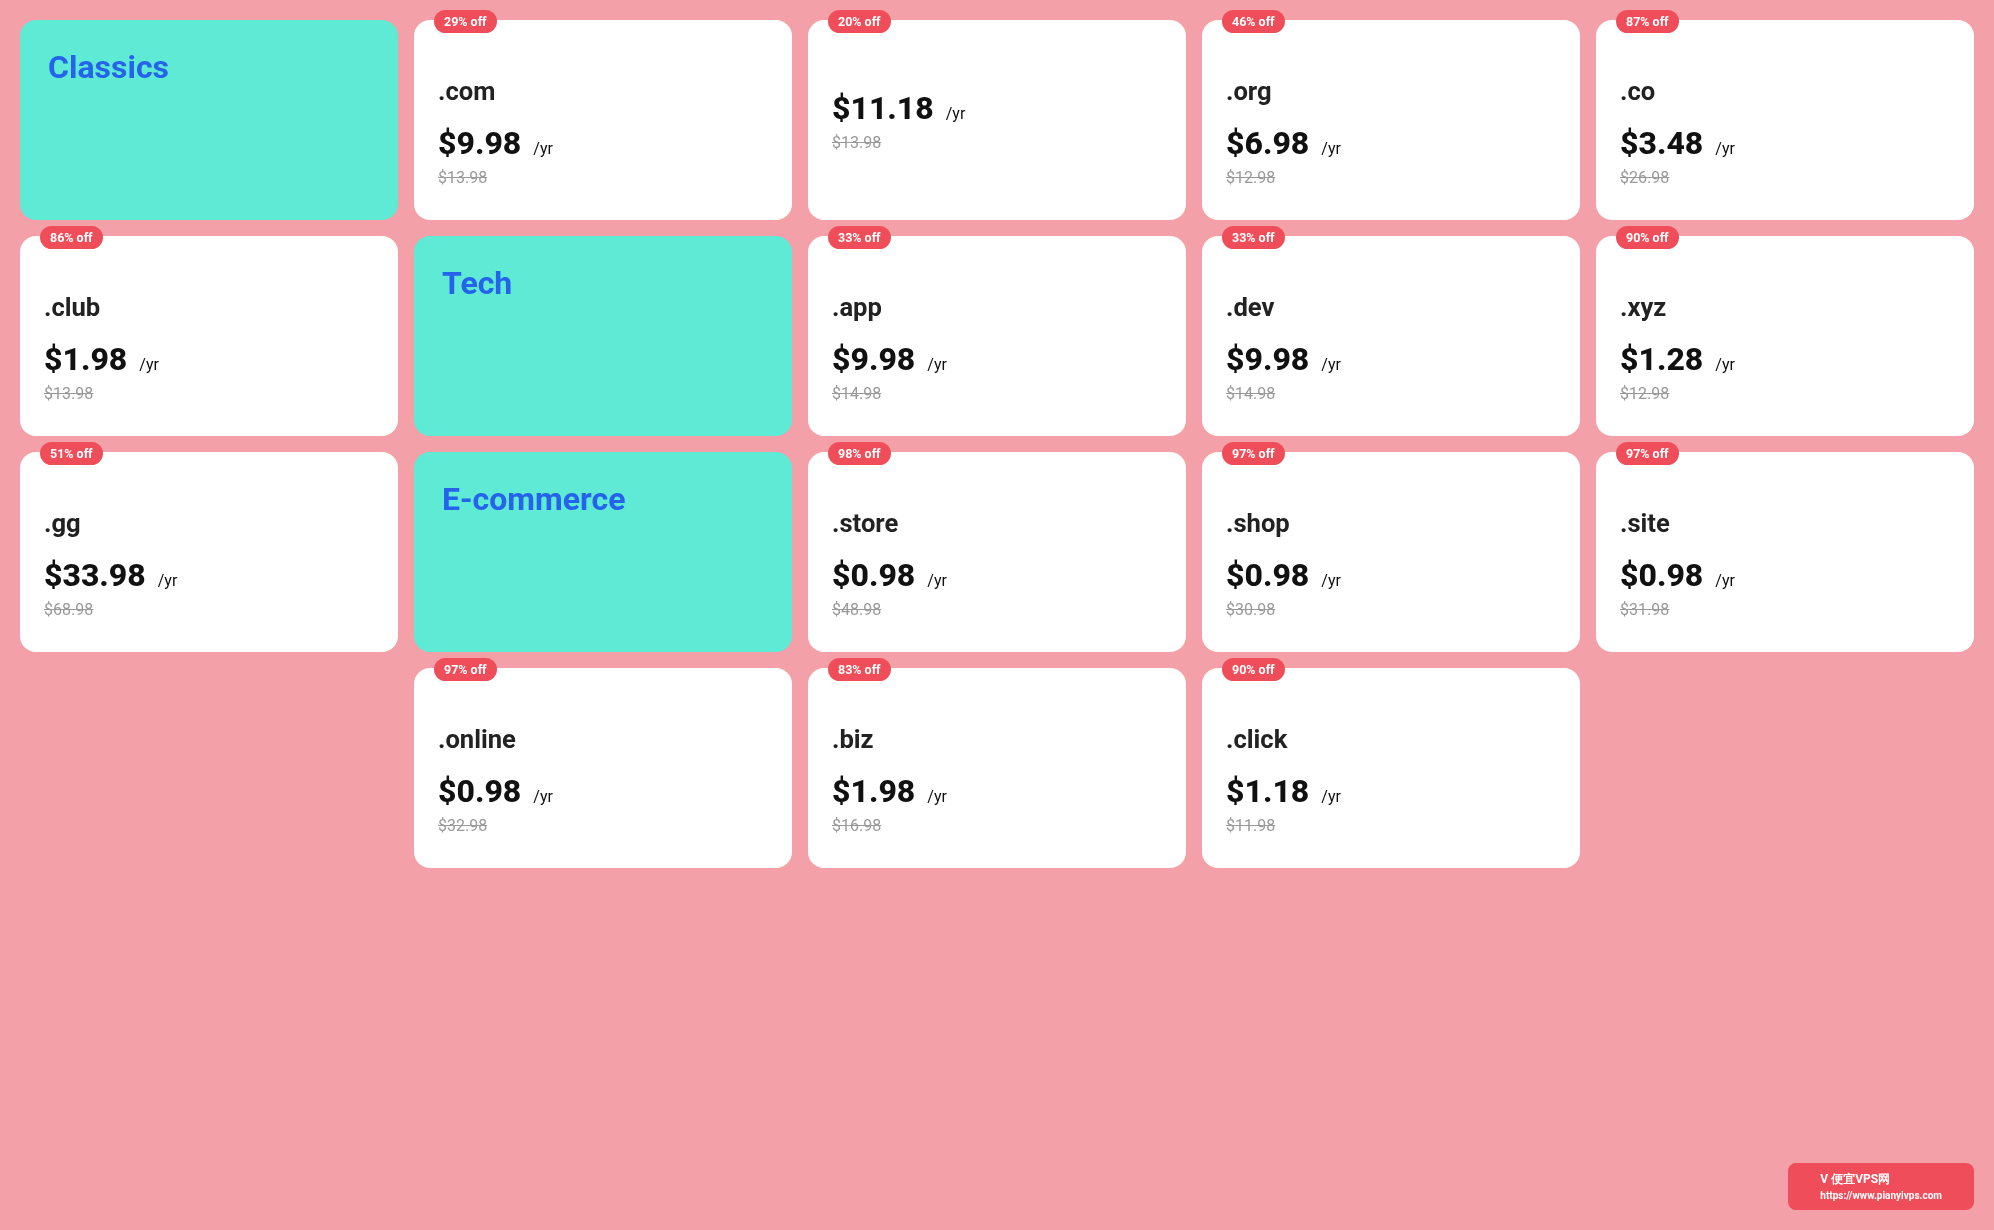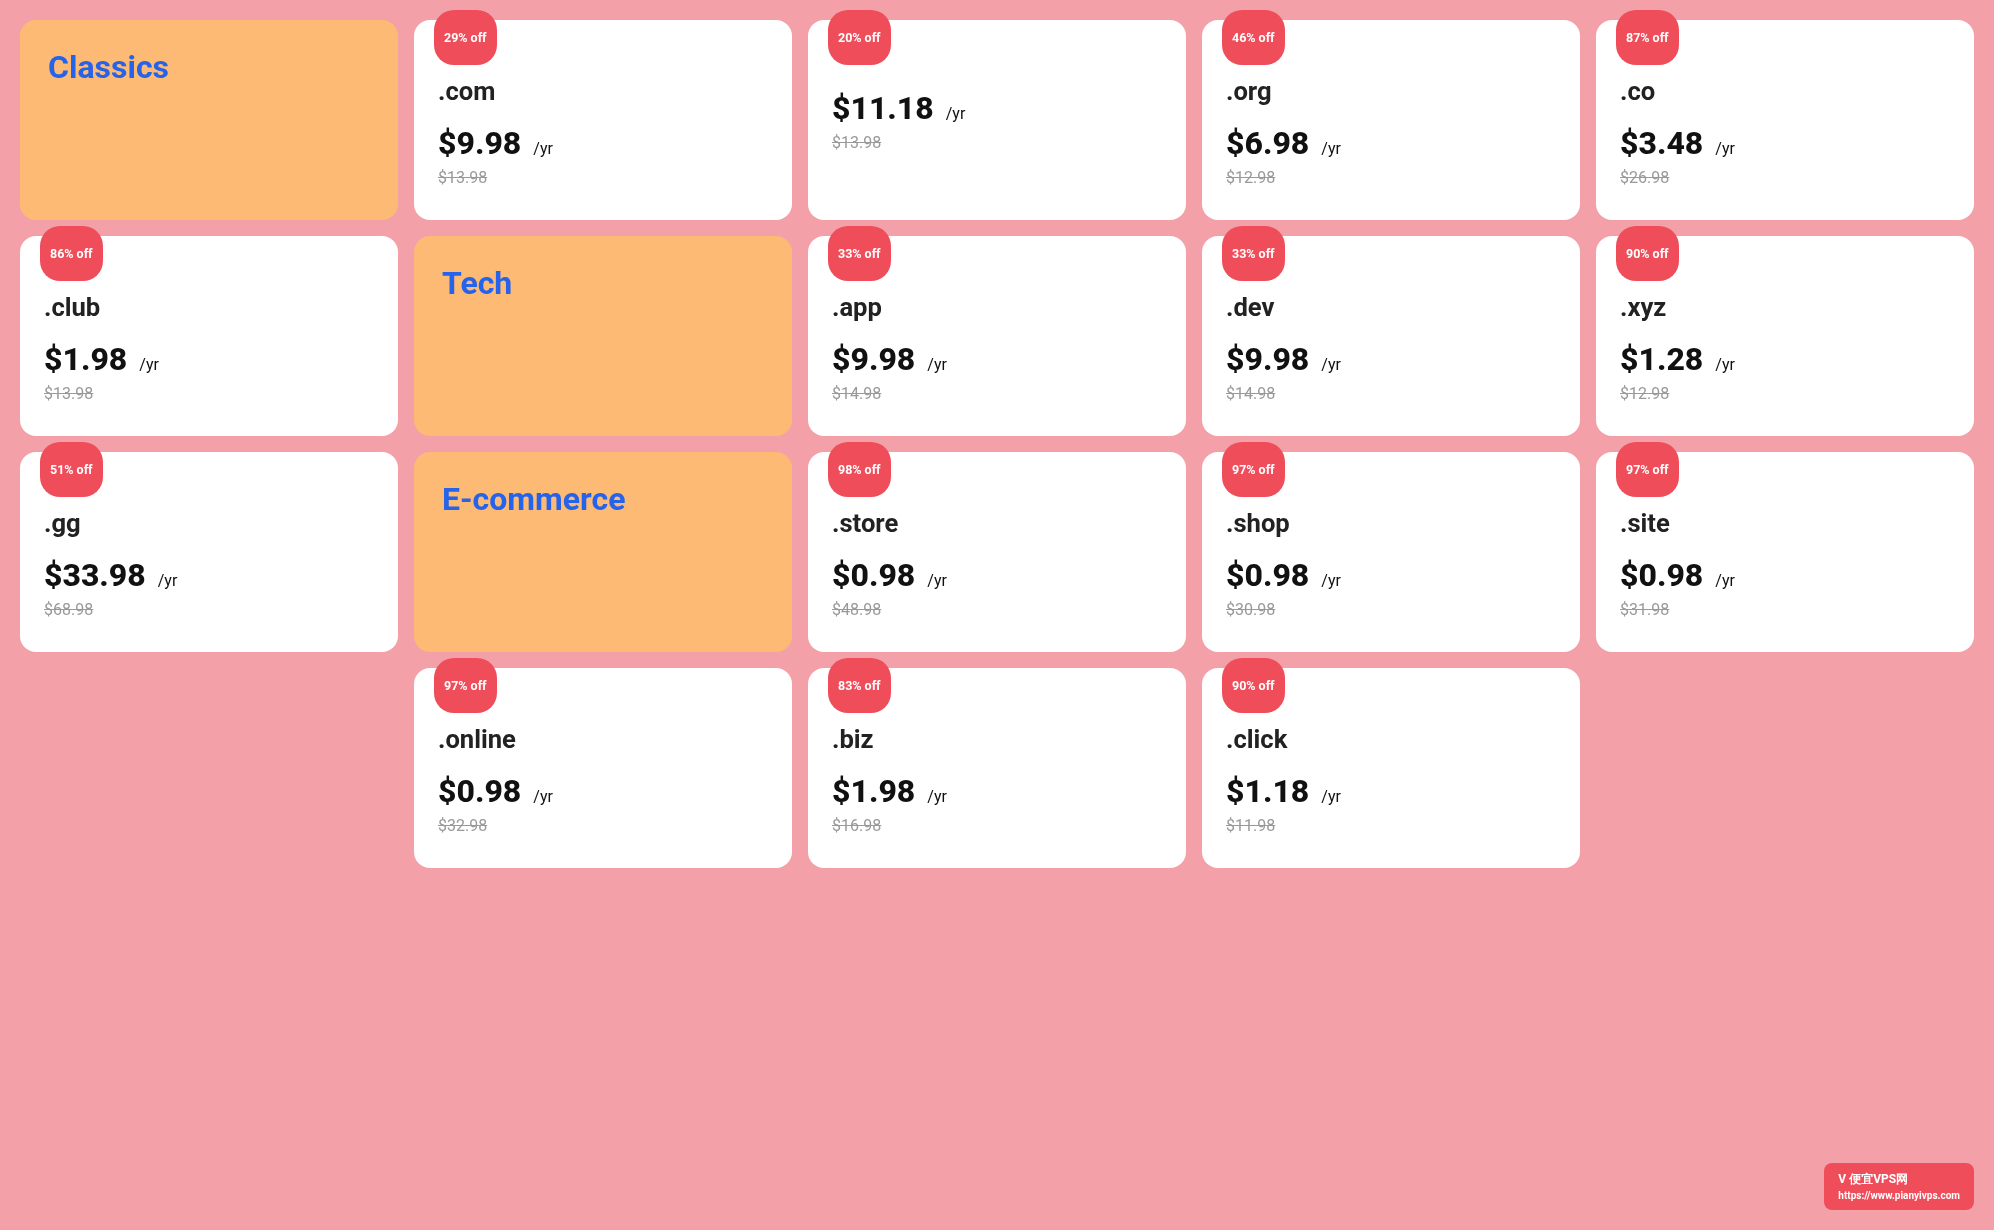--- a/index.html
+++ b/index.html
@@ -20,41 +20,41 @@
       background: #fff;
       border-radius: 16px;
       padding: 24px 24px 24px 24px;
       position: relative;
       min-height: 200px;
       display: flex;
       flex-direction: column;
       justify-content: center;
     }
     .card.category {
-      background: #fdba74;
+      background: #5eead4;
       display: flex;
       align-items: flex-start;
       justify-content: flex-start;
       padding: 28px;
     }
     .card.category .category-label {
       font-size: 2rem;
       font-weight: 700;
       color: #2563eb;
       line-height: 1.2;
     }
     .badge {
       position: absolute;
       top: -10px;
       left: 20px;
       background: #f04d5a;
       color: #fff;
       font-size: 0.78rem;
       font-weight: 700;
-      padding: 20px 10px;
+      padding: 4px 10px;
       border-radius: 20px;
     }
     .domain-name {
       font-size: 1.6rem;
       font-weight: 700;
       color: #222;
       margin-bottom: 18px;
       margin-top: 23px;
     }
     .price-row {
@@ -89,21 +89,21 @@
       pointer-events: none;
       z-index: 999;
       white-space: nowrap;
     }
     .corner-badge {
       position: fixed;
       bottom: 20px;
       right: 20px;
       background: #f04d5a;
       color: #fff;
-      padding: 8px 14px;
+      padding: 8px 32px;
       border-radius: 8px;
       font-size: 0.75rem;
       font-weight: 700;
     }
   </style>
 </head>
 <body>
 
 <div class="watermark"></div>
 

